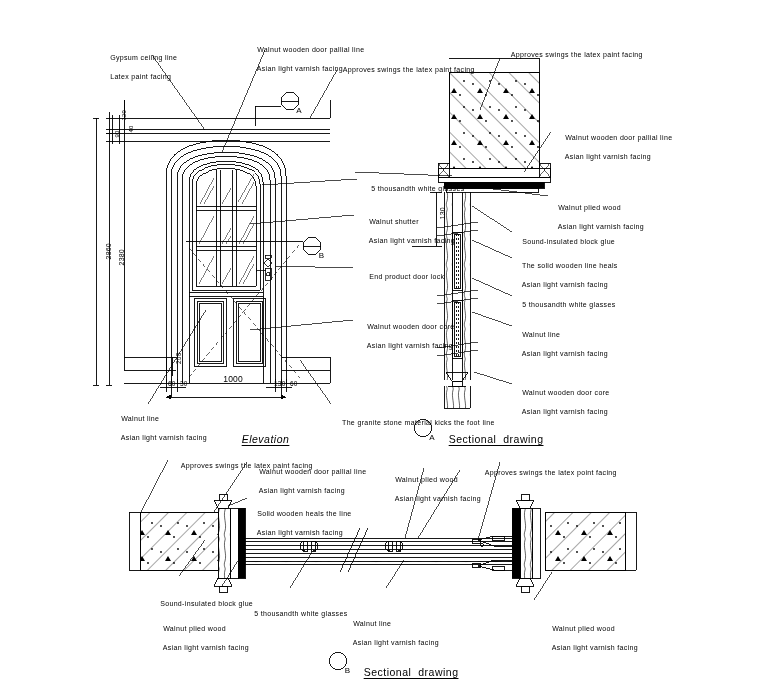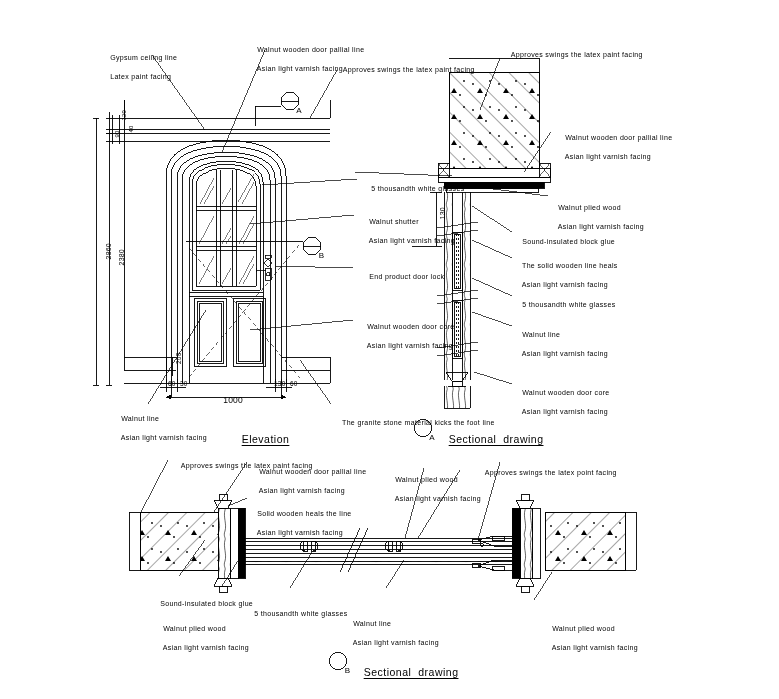--- a/index.html
+++ b/index.html
@@ -431,25 +431,25 @@
   </div>
   <div class="dimtxt" style="left:172px;top:373px;font-size:6.5px;">
     <span>30</span>
   </div>
   <div class="dimtxt" style="left:266px;top:373px;font-size:6.5px;">
     <span>130</span>
   </div>
   <div class="dimtxt" style="left:282px;top:373px;font-size:6.5px;">
     <span>60</span>
   </div>
-  <div class="dimtxt" style="left:213px;top:385px;font-size:8.5px;">
+  <div class="dimtxt" style="left:213px;top:364px;font-size:8.5px;">
     <span>1000</span>
   </div>
 
-  <div class="title" style="left:228px;top:421px;">
+  <div class="title" style="left:228px;top:421px;font-style:italic;">
     <u>Elevation</u>
   </div>
   <div class="dimtxt" style="left:287px;top:97px;font-size:8px;">
     <span>A</span>
   </div>
   <div class="dimtxt" style="left:309px;top:242px;font-size:8px;">
     <span>B</span>
   </div>
 
   <div class="lbl" style="left:502px;top:41px;">

